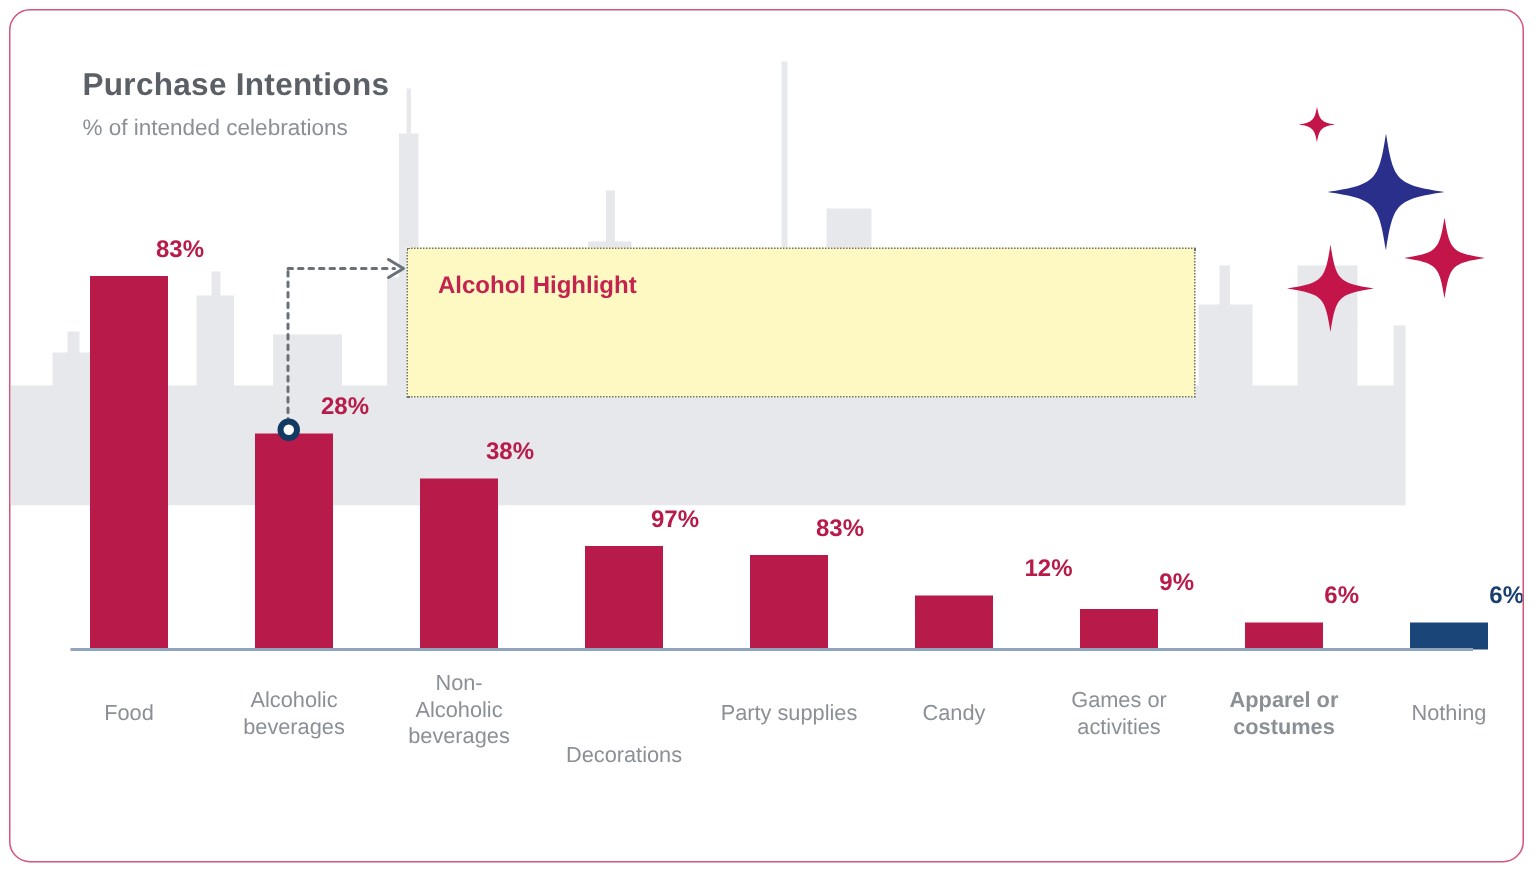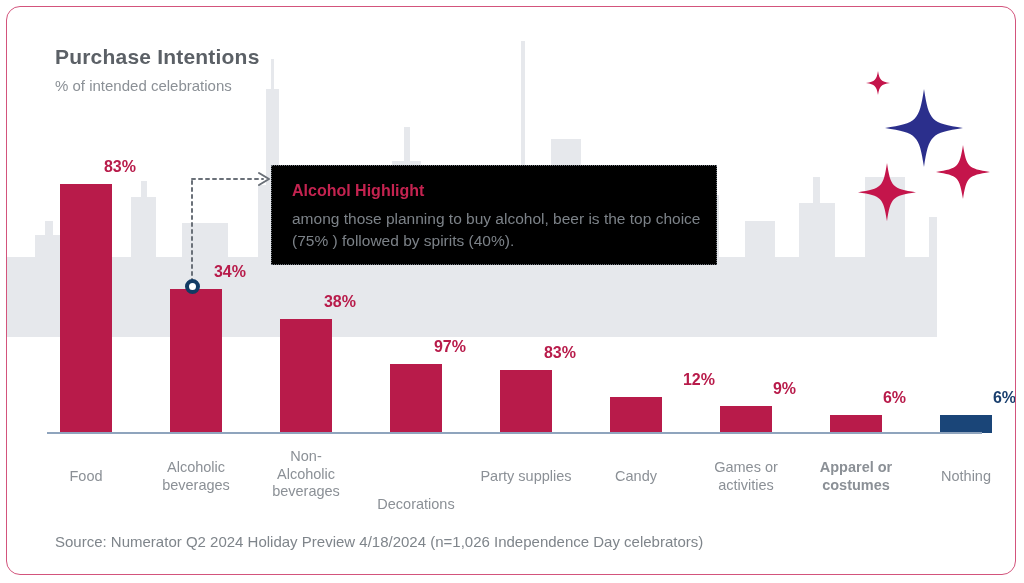--- a/index.html
+++ b/index.html
@@ -49,24 +49,24 @@
 
   .cat{
     position:absolute;
     font-size:14.5px;color:#8b9096;
     text-align:center;line-height:1.22;
   }
 
   
   #callout{
     position:absolute;left:264px;top:158px;
-    width:446px;height:100px;
+    width:526px;height:100px;
     box-sizing:border-box;
     border:1.6px dotted #6a7078;
-    background:#000000;
+    background:#fef9c3;
   }
   #callout-title{
     position:absolute;left:20px;top:16px;
     font-size:16px;font-weight:bold;color:#c42350;
   }
   #callout-body{
     position:absolute;left:20px;top:42px;width:410px;
     font-size:15.5px;color:#7c8288;line-height:1.42;
   }
   #leader{position:absolute;left:40px;top:100px;width:930px;height:330px;}
@@ -97,21 +97,21 @@
   <svg id="skyline" viewBox="0 0 930 330" preserveAspectRatio="none">
     <g fill="#e6e8ec">
       <path d="M0,250 h28 v-22 h10 v-14 h8 v14 h10 v22 h16 v-40 h12 v-18 h7 v18 h11 v40 h22 v-60 h10 v-16 h6 v16 h9 v60 h26 v-34 h46 v34 h30 v-72 h8 v-96 h5 v-30 h3 v30 h5 v96 h9 v72 h30 v-54 h40 v54 h34 v-96 h12 v-34 h6 v34 h11 v96 h26 v-40 h36 v40 h30 v-66 h8 v-150 h4 v150 h8 v66 h18 v-118 h30 v118 h26 v-44 h22 v-22 h8 v22 h20 v44 h28 v-62 h34 v62 h26 v-36 h30 v36 h24 v-54 h14 v-26 h7 v26 h15 v54 h30 v-80 h40 v80 h24 v-40 h34 v40 h30 v-22 h20 v22 h40 v80 H0 Z"></path>
     </g>
   </svg>
 
   <div id="bars">
       <div class="bar" style="left: 53px; width: 52px; height: 249px; top: 177px; bottom: auto;"></div>
       <div class="vlabel" style="left: 29px; width: 100px; top: 151px;">83%</div>
       <div class="bar" style="left: 163px; width: 52px; height: 144px; top: 282px; bottom: auto;"></div>
-      <div class="vlabel" style="left: 139px; width: 100px; top: 256px;">34%</div>
+      <div class="vlabel" style="left: 139px; width: 100px; top: 256px;">28%</div>
       <div class="bar" style="left: 273px; width: 52px; height: 114px; top: 312px; bottom: auto;"></div>
       <div class="vlabel" style="left: 249px; width: 100px; top: 286px;">38%</div>
       <div class="bar" style="left: 383px; width: 52px; height: 69px; top: 357px; bottom: auto;"></div>
       <div class="vlabel" style="left: 359px; width: 100px; top: 331px;">97%</div>
       <div class="bar" style="left: 493px; width: 52px; height: 63px; top: 363px; bottom: auto;"></div>
       <div class="vlabel" style="left: 469px; width: 100px; top: 337px;">83%</div>
       <div class="bar" style="left: 603px; width: 52px; height: 36px; top: 390px; bottom: auto;"></div>
       <div class="vlabel" style="left: 608px; width: 100px; top: 364px;">12%</div>
       <div class="bar" style="left: 713px; width: 52px; height: 27px; top: 399px; bottom: auto;"></div>
       <div class="vlabel" style="left: 689px; width: 100px; top: 373px;">9%</div>
@@ -161,33 +161,31 @@
   <svg id="leader" viewBox="0 0 930 330" preserveAspectRatio="none">
     <line x1="145" y1="182" x2="145" y2="72" stroke="#6a7078" stroke-width="2" stroke-dasharray="3 4" stroke-linecap="round"></line>
     <line x1="145" y1="72" x2="216" y2="72" stroke="#6a7078" stroke-width="2" stroke-dasharray="3 4" stroke-linecap="round"></line>
     <path d="M212,66 L222,72 L212,78" fill="none" stroke="#6a7078" stroke-width="2" stroke-linecap="round" stroke-linejoin="round"></path>
   </svg>
 
   <div id="marker"></div>
 
   <div id="callout">
     <div id="callout-title">Alcohol Highlight</div>
-    <div id="callout-body">among those planning to buy alcohol, beer is the top choice (75% ) followed by spirits (40%).</div>
   </div>
 
   <svg id="stars" viewBox="0 0 160 165">
     <g>
       <path d="M33,12 C34.5,21 36,22.5 45,24 C36,25.5 34.5,27 33,36 C31.5,27 30,25.5 21,24 C30,22.5 31.5,21 33,12 Z" fill="#c4154b"></path>
     </g>
     <g>
       <path d="M79,30 C84,62 86,64 118,69 C86,74 84,76 79,108 C74,76 72,74 40,69 C72,64 74,62 79,30 Z" fill="#2b2f8c"></path>
     </g>
     <g>
       <path d="M118,86 C121.5,108 123,109.5 145,113 C123,116.5 121.5,118 118,140 C114.5,118 113,116.5 91,113 C113,109.5 114.5,108 118,86 Z" fill="#c4154b"></path>
     </g>
     <g>
       <path d="M42,104 C45.7,128 47.3,129.6 71,133.3 C47.3,137 45.7,138.6 42,162.3 C38.3,138.6 36.7,137 13,133.3 C36.7,129.6 38.3,128 42,104 Z" fill="#c4154b"></path>
     </g>
   </svg>
 
-  <div id="source">Source: Numerator Q2 2024 Holiday Preview 4/18/2024 (n=1,026 Independence Day celebrators)</div>
 
 </div>
 
 </body></html>

